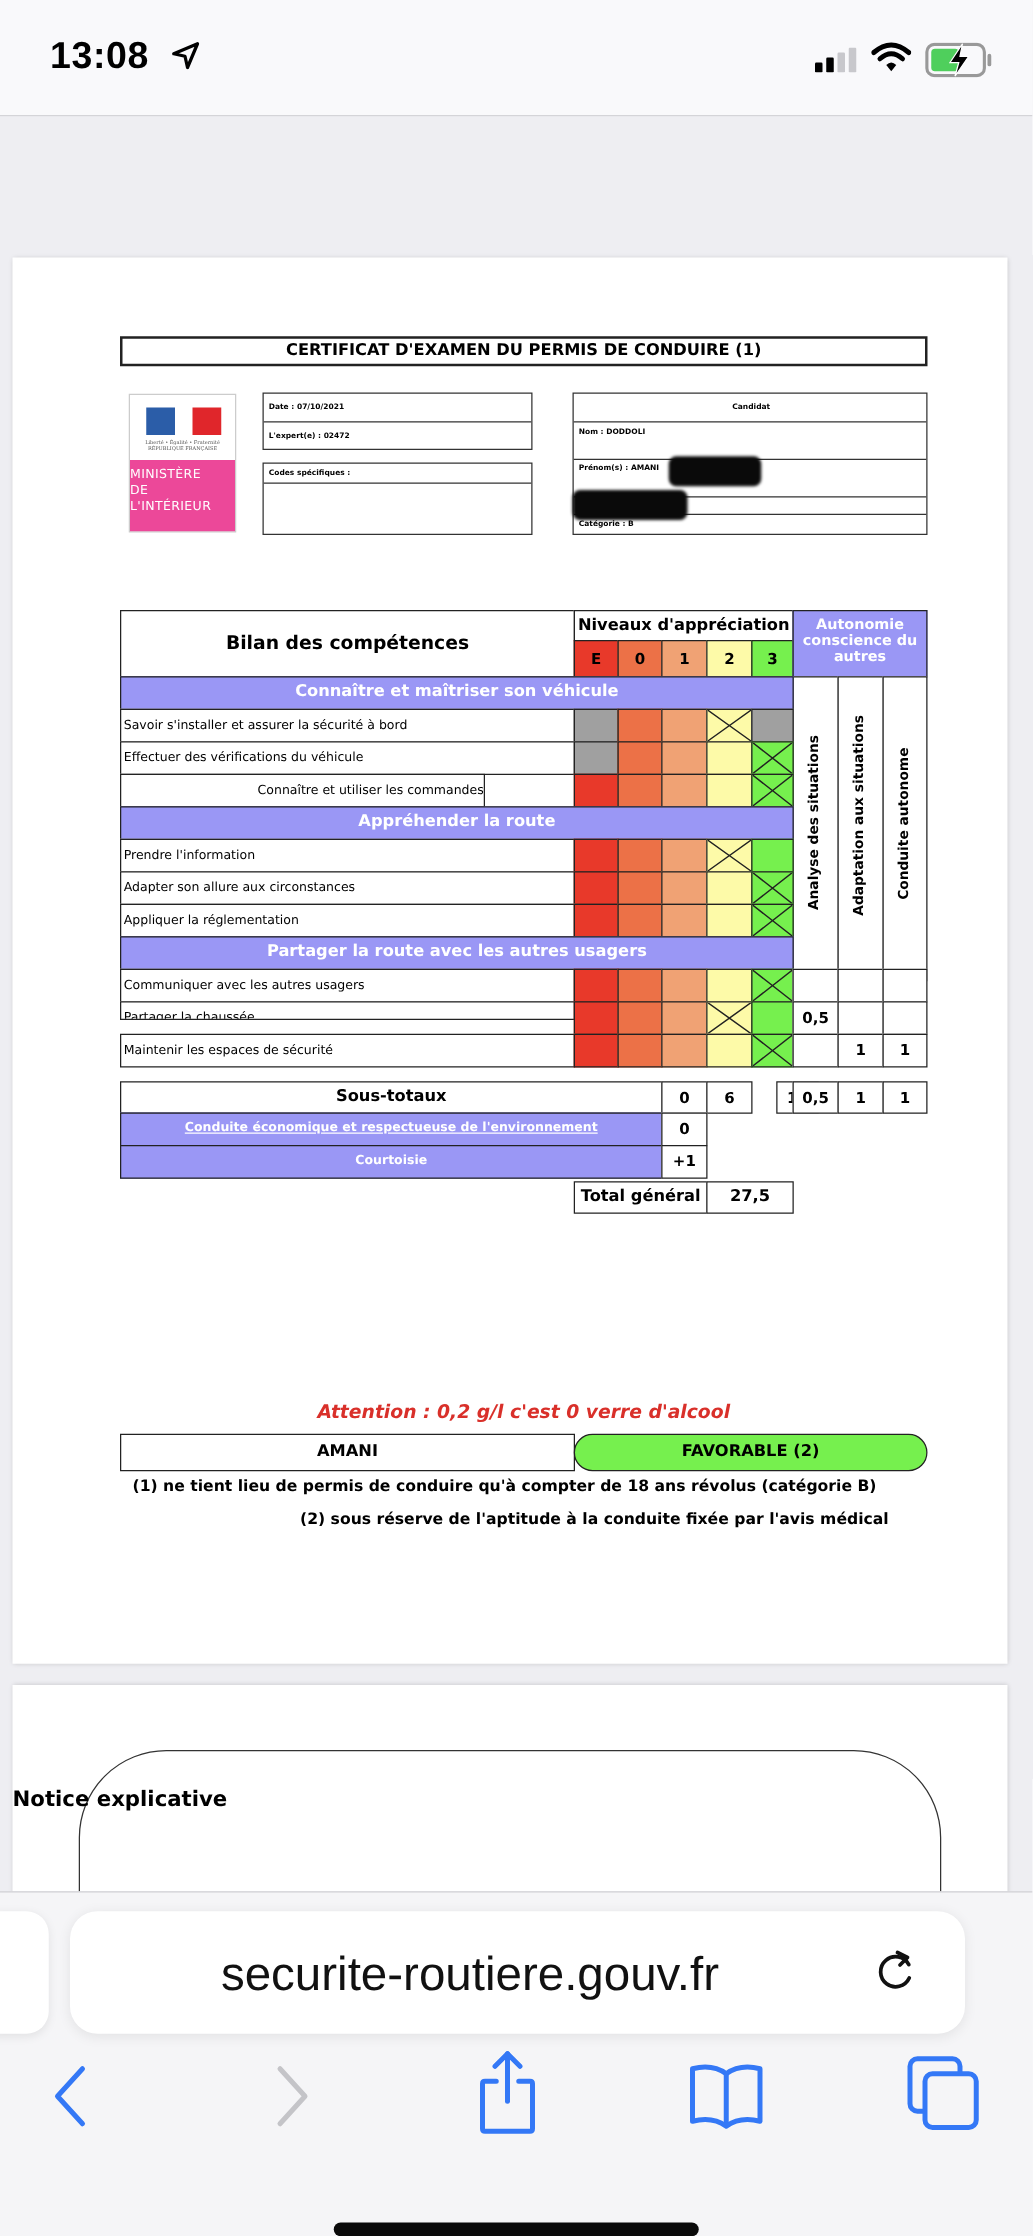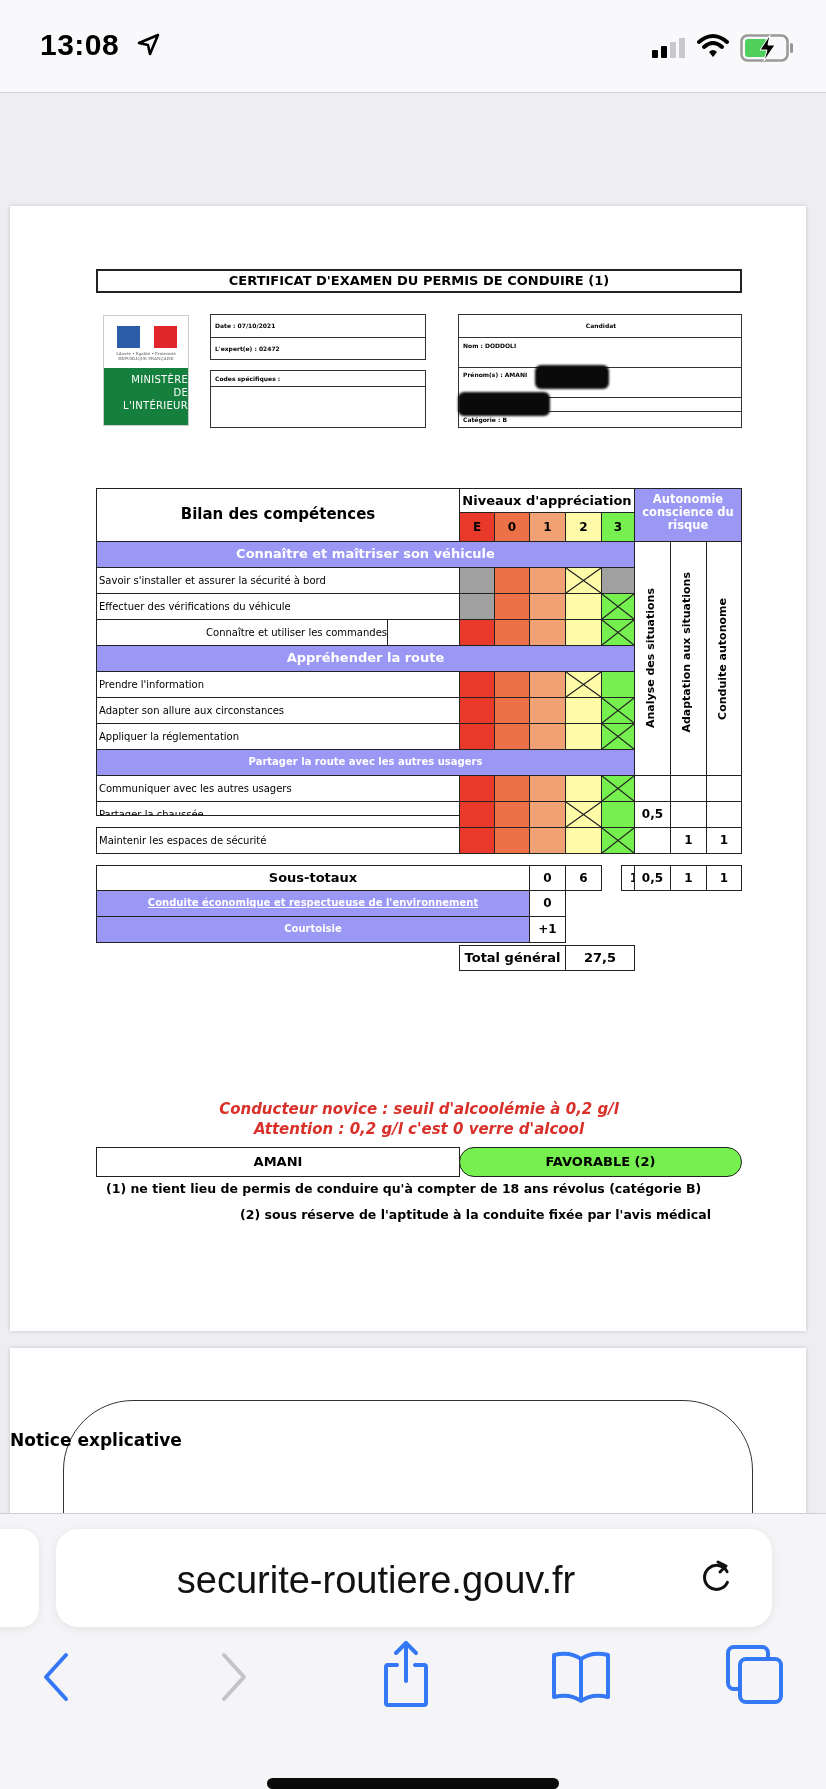--- a/index.html
+++ b/index.html
@@ -24,21 +24,21 @@
 
   .title-box { left: 86px; top: 63px; width: 646px; height: 24px; border: 2px solid #222; font-weight: bold; font-size: 13px; text-align: center; line-height: 20px; }
 
   .logo { left: 93px; top: 109px; width: 86px; height: 111px; border: 1px solid #ccc; }
   .logo-top { position: absolute; left: 0; top: 0; width: 84px; height: 52px; background: #fff; }
   .logo-flag { position: absolute; left: 13px; top: 10px; width: 60px; height: 22px; display: flex; }
   .logo-flag .b { flex: 1; background: #2b5da8; }
   .logo-flag .w { flex: 0.6; background: #fff; }
   .logo-flag .r { flex: 1; background: #e0262b; }
   .logo-motto { position: absolute; left: 4px; top: 35px; width: 76px; text-align: center; font-size: 4px; color: #555; line-height: 5px; font-family: "DejaVu Serif", serif; }
-  .logo-bottom { position: absolute; left: 0; top: 52px; width: 84px; height: 57px; background: #15803d; color: #fff; font-size: 10px; text-align: right; line-height: 13px; padding-top: 5px; font-family: "DejaVu Sans", sans-serif; letter-spacing: 0.3px; }
+  .logo-bottom { position: absolute; left: 0; top: 52px; width: 84px; height: 57px; background: #ec4899; color: #fff; font-size: 10px; text-align: left; line-height: 13px; padding-top: 5px; font-family: "DejaVu Sans", sans-serif; letter-spacing: 0.3px; }
 
   .small { font-size: 6px; font-weight: bold; padding-left: 2px; }
   .hb { position: absolute; border: 1px solid #333; }
   .hrow { position: absolute; left: 0; right: 0; border-bottom: 1px solid #333; }
 
   .redact { position: absolute; background: #0a0a0a; border-radius: 6px; filter: blur(1.2px); }
 
   
   .tbl { position: absolute; left: 86px; top: 282px; width: 656px; }
   .cell { position: absolute; border: 1px solid #222; background: #fff; overflow: hidden; }
@@ -143,21 +143,21 @@
 
   <div class="tbl">
 
     <div class="cell" style="left:0; top:0; width:364px; height:54px; font-weight:bold; font-size:15px; text-align:center; line-height:50px;">Bilan des compétences</div>
     <div class="cell" style="left:363px; top:0; width:176px; height:25px; font-weight:bold; font-size:13px; text-align:center; line-height:23px; white-space:nowrap;">Niveaux d'appréciation</div>
     <div class="cell lvE num" style="left:363px; top:24px; width:36px; height:30px; line-height:28px;">E</div>
     <div class="cell lv0 num" style="left:398px; top:24px; width:36px; height:30px; line-height:28px;">0</div>
     <div class="cell lv1 num" style="left:433px; top:24px; width:37px; height:30px; line-height:28px;">1</div>
     <div class="cell lv2 num" style="left:469px; top:24px; width:37px; height:30px; line-height:28px;">2</div>
     <div class="cell lv3 num" style="left:505px; top:24px; width:34px; height:30px; line-height:28px;">3</div>
-    <div class="cell purple" style="left:538px; top:0; width:108px; height:54px; font-size:11.5px; text-align:center; line-height:13px; padding-top:4px;">Autonomie conscience du risque</div>
+    <div class="cell purple" style="left:538px; top:0; width:108px; height:54px; font-size:11.5px; text-align:center; line-height:13px; padding-top:4px;">Autonomie conscience du autres</div>
 
     <div class="cell" style="left:538px; top:53px; width:37px; height:244px;">
       <div class="vert" style="left:9px; top:46px;">Analyse des situations</div>
     </div>
     <div class="cell" style="left:574px; top:53px; width:37px; height:244px;">
       <div class="vert" style="left:9px; top:30px;">Adaptation aux situations</div>
     </div>
     <div class="cell" style="left:610px; top:53px; width:36px; height:244px;">
       <div class="vert" style="left:9px; top:56px;">Conduite autonome</div>
     </div>
@@ -218,21 +218,21 @@
         <div class="cell lbl" style="left: 0px; top: 235px; width: 364px; height: 27px;">Appliquer la réglementation</div>
         <div class="cell lvE" style="left: 363px; top: 235px; width: 36px; height: 27px;"></div>
         <div class="cell lv0" style="left: 398px; top: 235px; width: 36px; height: 27px;"></div>
         <div class="cell lv1" style="left: 433px; top: 235px; width: 37px; height: 27px;"></div>
         <div class="cell lv2" style="left: 469px; top: 235px; width: 37px; height: 27px;"></div>
         <div class="cell lv3" style="left: 505px; top: 235px; width: 34px; height: 27px;">
           <svg class="xmark" viewBox="0 0 10 10" preserveAspectRatio="none" width="100%" height="100%">
             <path d="M0 0 L10 10 M10 0 L0 10" stroke="#222" stroke-width="0.35" vector-effect="non-scaling-stroke" style="stroke-width:1.2px"></path>
           </svg>
         </div>
-        <div class="cell purple center" style="left: 0px; top: 261px; width: 539px; height: 27px; font-size: 10px; line-height: 24px;">Partager la route avec les autres usagers</div>
+        <div class="cell purple center" style="left: 0px; top: 261px; width: 539px; height: 27px; font-size: 13px; line-height: 24px;">Partager la route avec les autres usagers</div>
         <div class="cell lbl" style="left: 0px; top: 287px; width: 364px; height: 27px;">Communiquer avec les autres usagers</div>
         <div class="cell lvE" style="left: 363px; top: 287px; width: 36px; height: 27px;"></div>
         <div class="cell lv0" style="left: 398px; top: 287px; width: 36px; height: 27px;"></div>
         <div class="cell lv1" style="left: 433px; top: 287px; width: 37px; height: 27px;"></div>
         <div class="cell lv2" style="left: 469px; top: 287px; width: 37px; height: 27px;"></div>
         <div class="cell lv3" style="left: 505px; top: 287px; width: 34px; height: 27px;">
           <svg class="xmark" viewBox="0 0 10 10" preserveAspectRatio="none" width="100%" height="100%">
             <path d="M0 0 L10 10 M10 0 L0 10" stroke="#222" stroke-width="0.35" vector-effect="non-scaling-stroke" style="stroke-width:1.2px"></path>
           </svg>
         </div>
@@ -277,21 +277,20 @@
 
     <div class="cell purple center" style="left:0; top:402px; width:434px; height:40px; font-size:10px; line-height:24px;text-decoration:underline;">Conduite économique et respectueuse de l'environnement</div>
     <div class="cell num" style="left:433px; top:402px; width:37px; height:27px;">0</div>
     <div class="cell purple center" style="left:0; top:428px; width:434px; height:27px; font-size:10px; line-height:24px;">Courtoisie</div>
     <div class="cell num" style="left:433px; top:428px; width:37px; height:27px;">+1</div>
 
     <div class="cell num" style="left:363px; top:457px; width:107px; height:26px; font-size:13px; white-space:nowrap;">Total général</div>
     <div class="cell num" style="left:469px; top:457px; width:70px; height:26px; font-size:13px;">27,5</div>
   </div>
 
-  <div class="warn" style="top:894px;">Conducteur novice : seuil d'alcoolémie à 0,2 g/l</div>
   <div class="warn" style="top:914px;">Attention : 0,2 g/l c'est 0 verre d'alcool</div>
 
   <div class="cell num" style="left:86px; top:941px; width:364px; height:30px; line-height:28px; font-size:13px; border-width:1.5px;">AMANI</div>
   <div class="cell num lv3" style="left:449px; top:941px; width:283px; height:30px; line-height:28px; font-size:13px; border-width:1.5px;border-radius:15px;">FAVORABLE (2)</div>
 
   <div class="footnote" style="left:96px; top:975px;">(1) ne tient lieu de permis de conduire qu'à compter de 18 ans révolus (catégorie B)</div>
   <div class="footnote" style="left:230px; top:1001px;">(2) sous réserve de l'aptitude à la conduite fixée par l'avis médical</div>
 </div>
 
 <div class="page page2">

